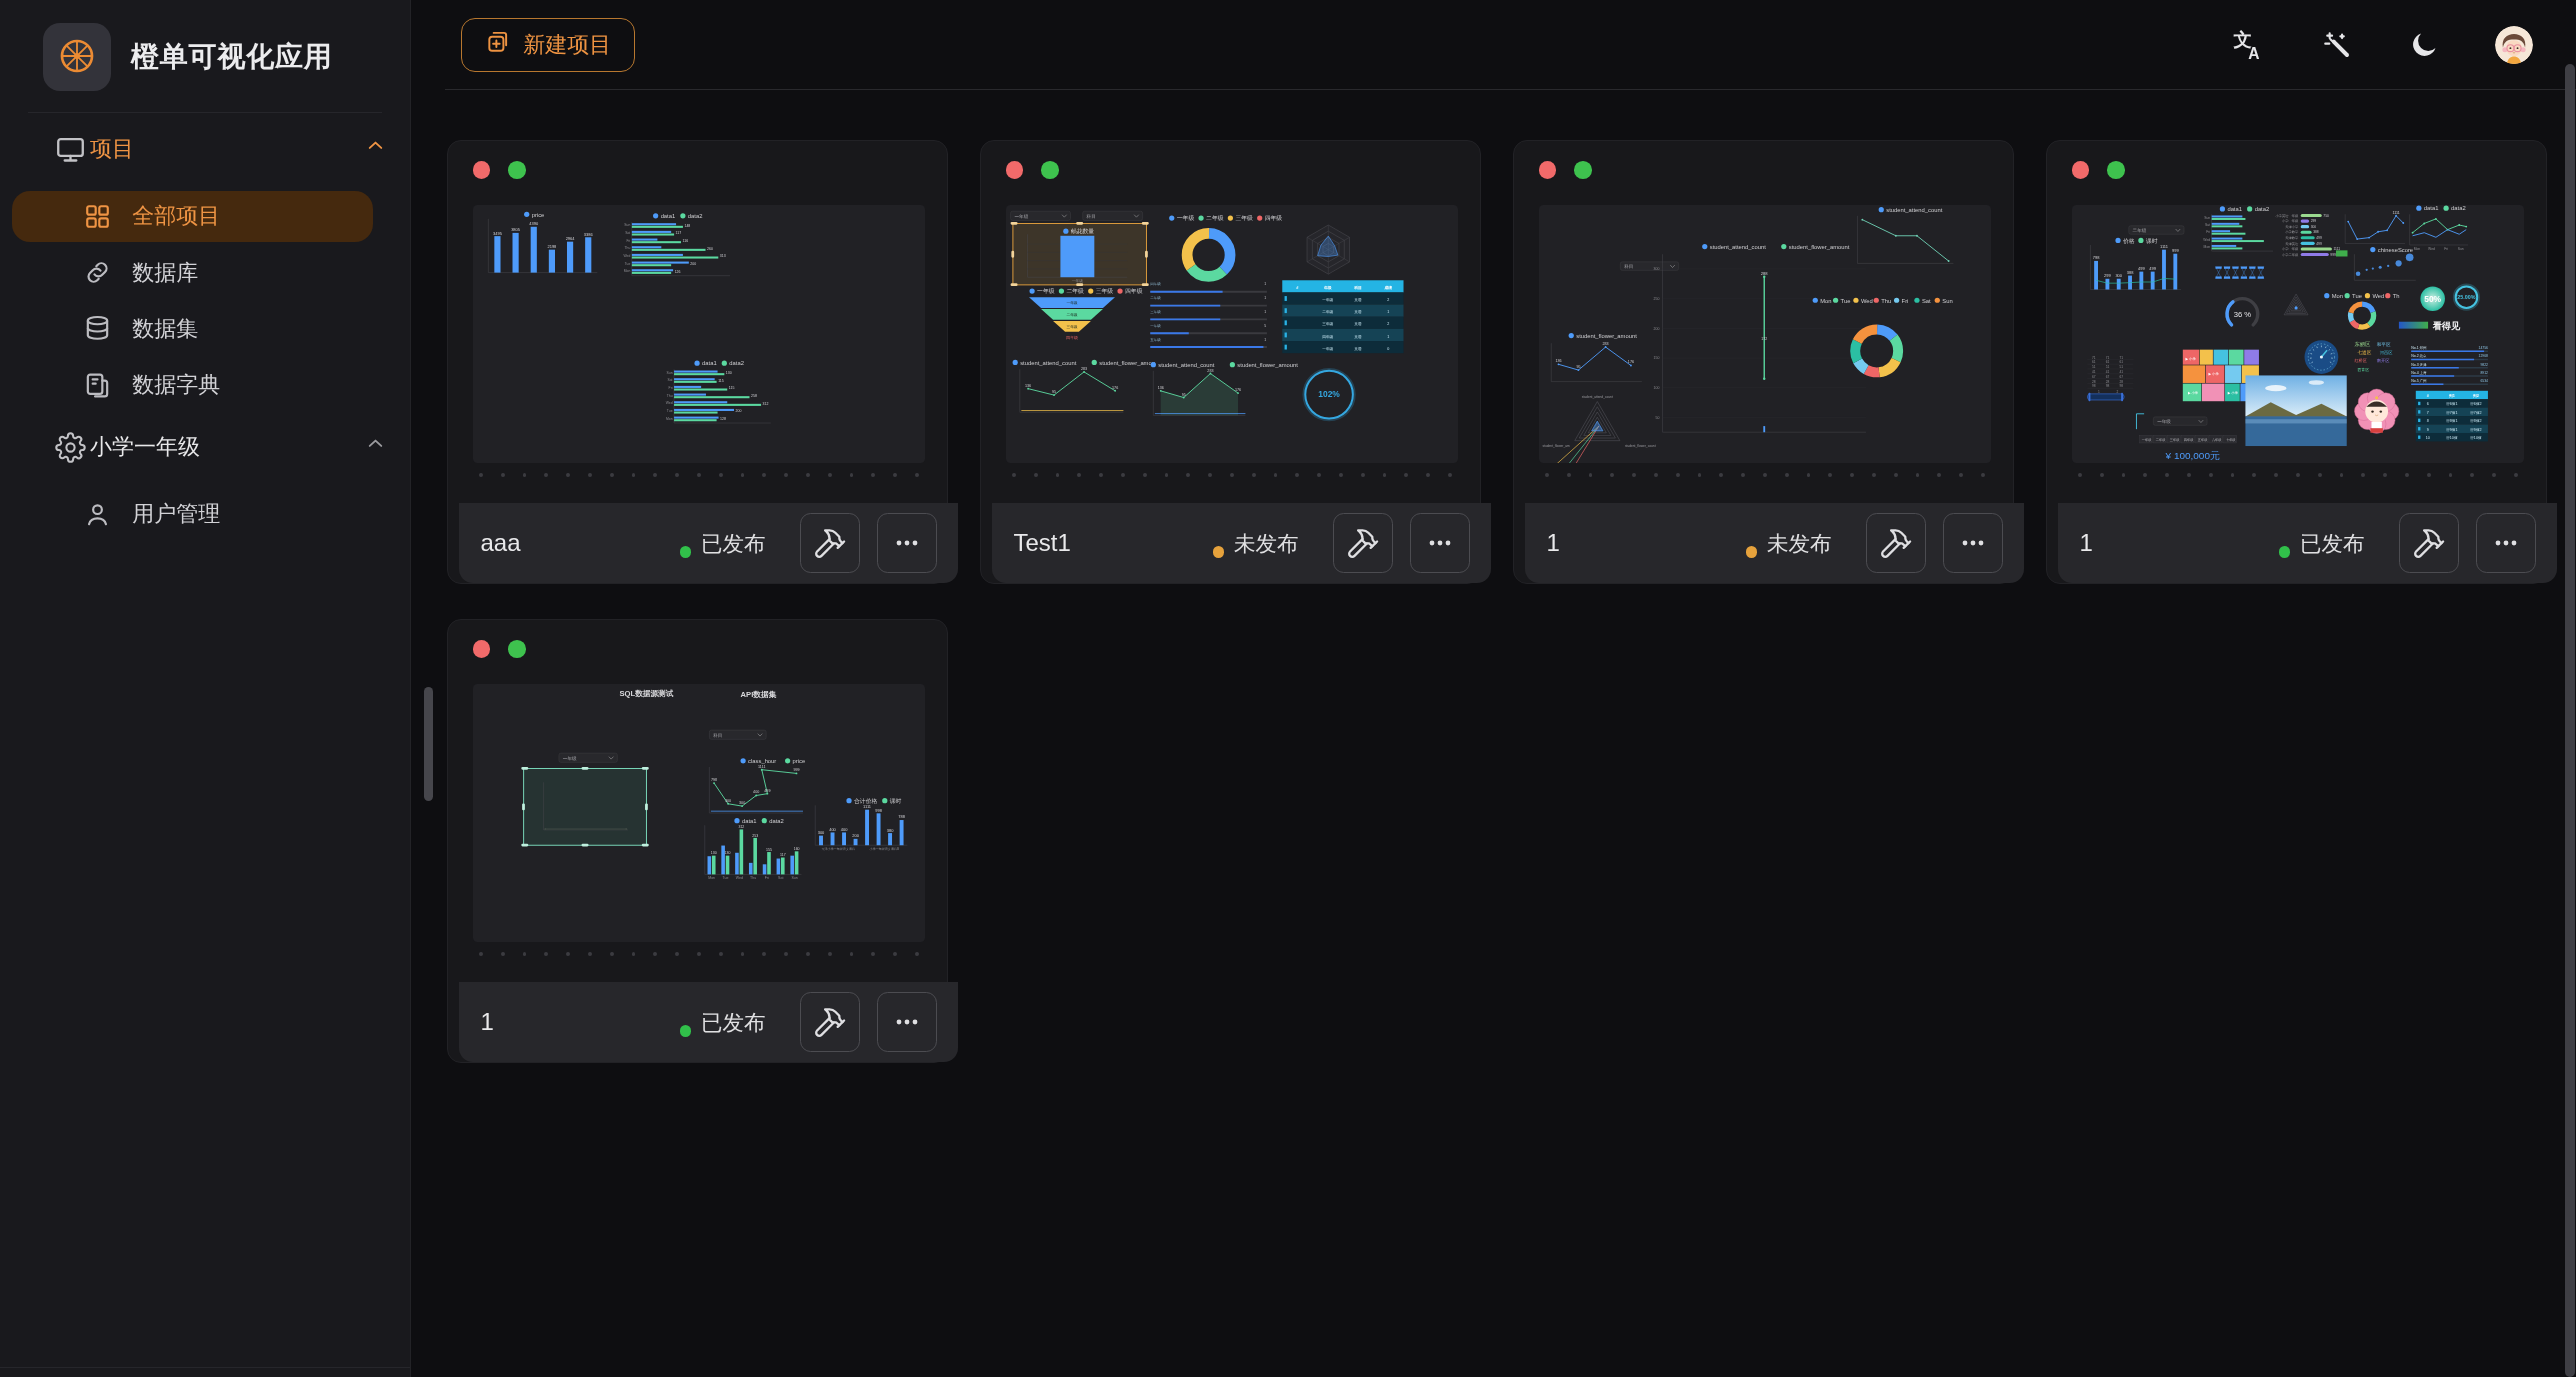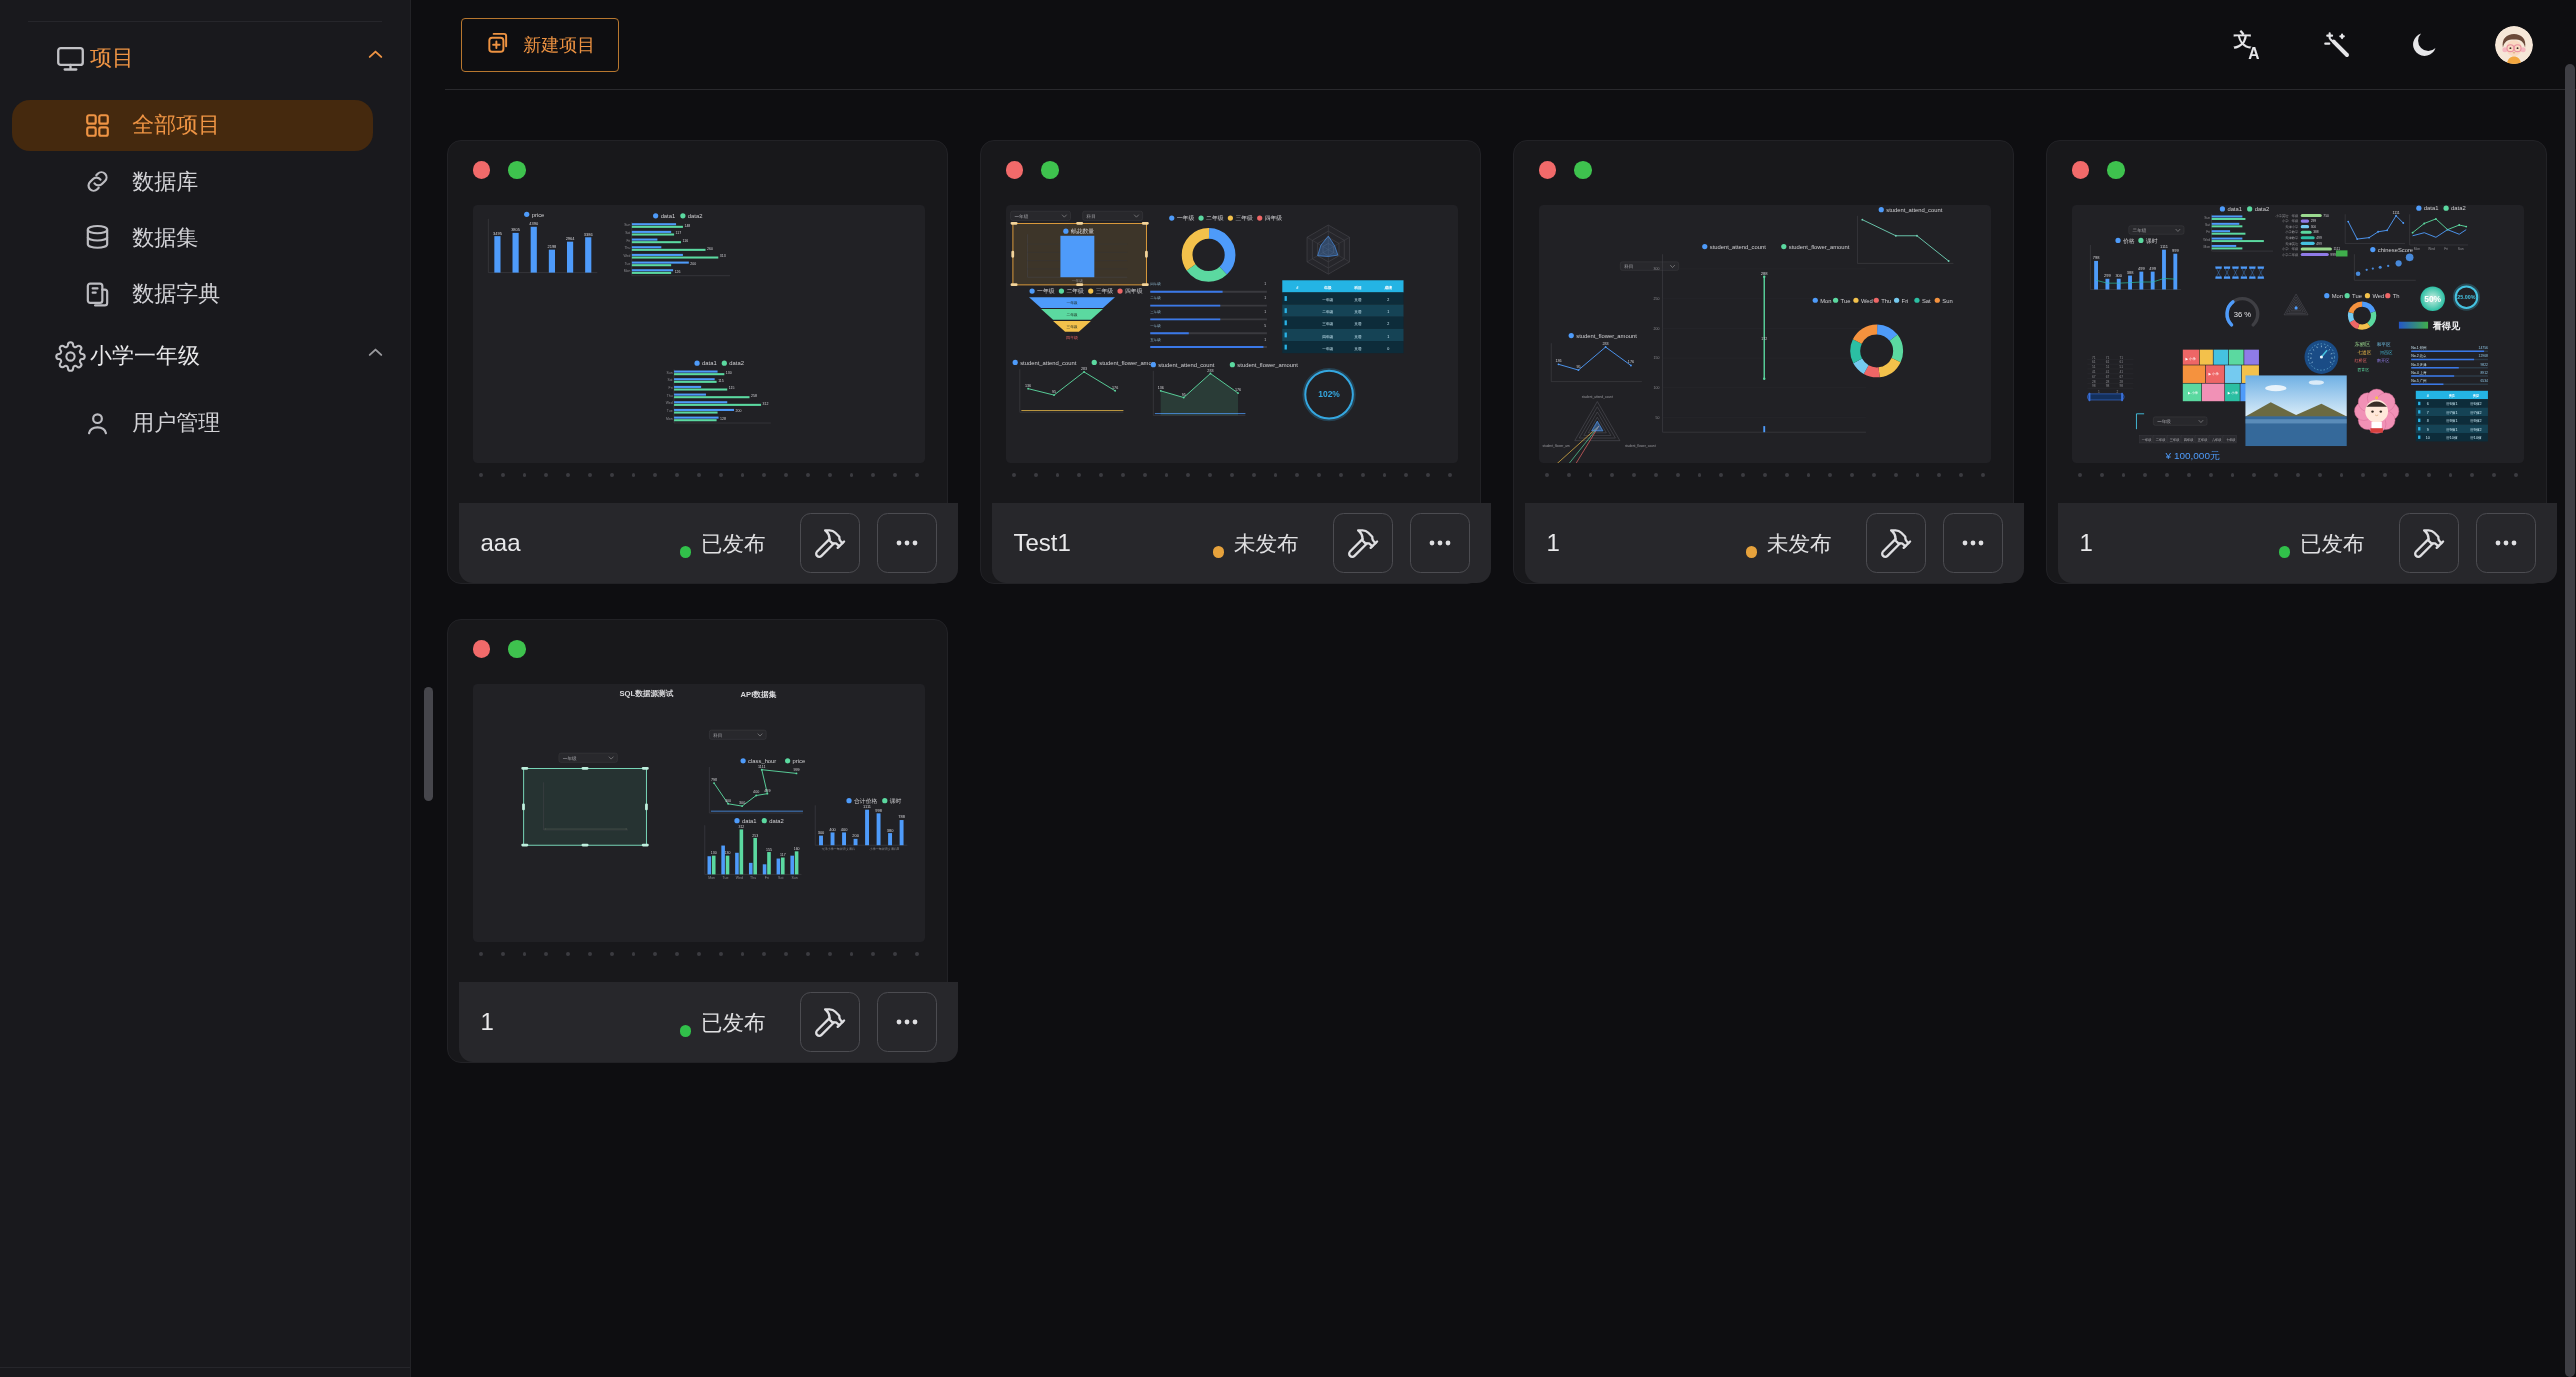--- a/index.html
+++ b/index.html
@@ -18,21 +18,21 @@
   .nav-sub{display:flex;align-items:center;height:51px;margin:5.4px 37px 5.4px 12.3px;padding-left:71px;font-size:22px;color:#d2d2d6;gap:20px;border-radius:18px;cursor:pointer}
   .nav-sub .sicon{color:#bcbcc1;display:flex}
   .nav-sub.active{background:#45290e;color:#ef9444}
   .nav-sub.active .sicon{color:#ef9444}
   .bottom-divider{position:absolute;bottom:9.2px;left:0;width:100%;height:0.8px;background:#26262b}
   
   .sb-gutter-thumb{position:absolute;left:424px;top:687px;width:9.2px;height:114px;border-radius:4.6px;background:#46464c}
   
   .header{position:absolute;left:445px;top:0;right:0;height:90px;border-bottom:0.8px solid #29292d;display:flex;align-items:center;box-sizing:border-box}
   .btn-new{margin-left:16px;height:54px;padding:0 23px;display:flex;align-items:center;gap:12.3px;
-    background:transparent;border:1.5px solid #b7772f;border-radius:4px;color:#ee9342;font-size:18px;
+    background:transparent;border:1.5px solid #b7772f;border-radius:14px;color:#ee9342;font-size:22px;
     font-family:Liberation Mono, monospace;cursor:pointer}
   .hdr-icons{margin-left:auto;margin-right:43px;display:flex;align-items:center;gap:55px}
   .hicon{color:#e6e6e9;display:flex;cursor:pointer}
   .avatar{width:38px;height:38px;border-radius:50%;overflow:hidden;display:flex;cursor:pointer}
   
   .cards{position:absolute;left:447px;top:140px;display:grid;grid-template-columns:repeat(4,501px);grid-auto-rows:444px;column-gap:32px;row-gap:35px}
   .card{position:relative;width:501px;height:444px;background:#18181b;border:0.8px solid #222226;border-radius:14px;box-sizing:border-box}
   .traffic{position:absolute;top:20px;left:24.6px;display:flex;gap:17.7px}
   .tdot{width:17.7px;height:17.7px;border-radius:50%}
   .thumb{position:absolute;left:24.6px;top:64px;width:452px;height:258px;background:#212125;border-radius:4.6px}
@@ -45,20 +45,32 @@
   .sdot{width:11.5px;height:11.5px;border-radius:50%}
   .iconbtn{width:60px;height:60px;border:1.5px solid #4c4c51;border-radius:10.7px;background:transparent;color:#dfdfe2;
     display:flex;align-items:center;justify-content:center;margin-left:17px;cursor:pointer;padding:0}
   
   .main-scrollbar{position:absolute;right:1.5px;top:64px;width:10px;bottom:0;border-radius:5.4px;background:#3f3f45}
 </style>
 </head>
 <body>
 
 <aside class="sidebar">
+  <div class="logo-row">
+    <div class="logo">
+      <span>
+        <svg viewBox="0 0 24 24" width="40" height="40" fill="none" stroke="#ec8b33" stroke-width="1.6">
+          <circle cx="12" cy="12" r="9"></circle>
+          <path d="M12 3v18M3 12h18M5.6 5.6l12.8 12.8M18.4 5.6 5.6 18.4" stroke-width="1.1"></path>
+          <circle cx="12" cy="12" r="1.7" fill="#ec8b33" stroke="none"></circle>
+        </svg>
+      </span>
+    </div>
+    <div class="app-title">橙单可视化应用</div>
+  </div>
   <div class="sb-divider"></div>
   <nav id="sb-nav">
       <div class="nav-group orange">
         <span class="gicon">
           <svg viewBox="0 0 24 24" width="31" height="31" fill="none" stroke="currentColor" stroke-width="1.8" stroke-linecap="round">
             <rect x="2.5" y="4" width="19" height="13" rx="2"></rect>
             <path d="M12 17v3.5M7.5 20.5h9"></path>
           </svg>
         </span>
         <span class="glabel">项目</span>

